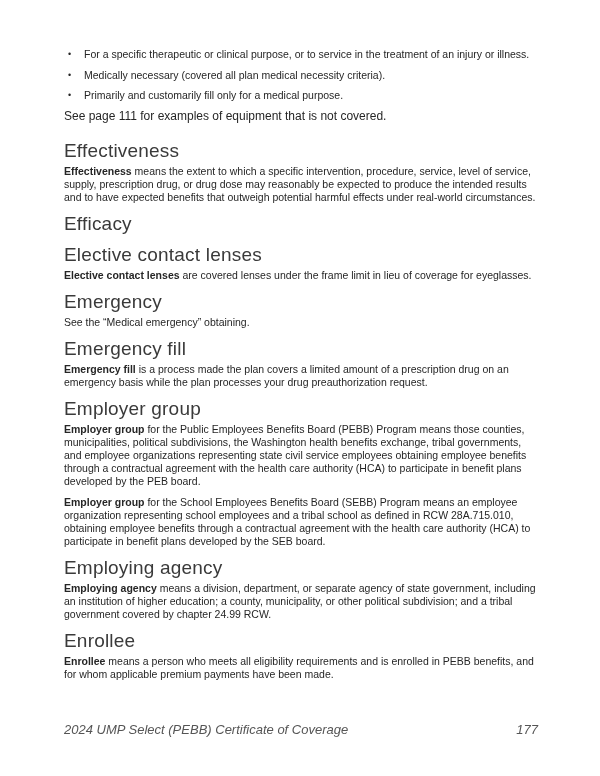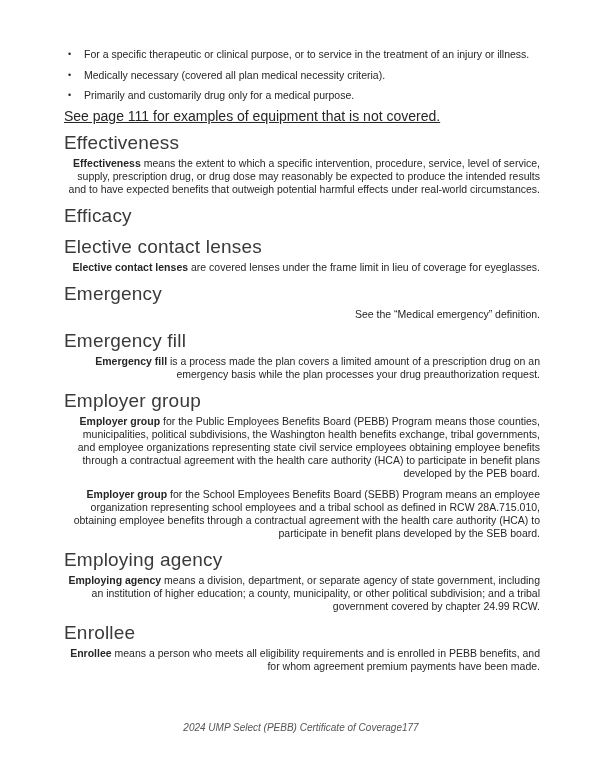--- a/index.html
+++ b/index.html
@@ -28,48 +28,46 @@
     line-height: 13px;
   }
   .bullet-dot {
     flex: 0 0 20px;
     padding-left: 4px;
     font-size: 9px;
     line-height: 13px;
     color: #262626;
   }
   .note {
-    font-size: 14px;
+    font-size: 12px;
     line-height: 13px;
-    margin-bottom: 8px;
-    text-decoration: underline;
+    margin-bottom: 16px;
   }
   .section h2 {
     font-size: 19px;
     line-height: 23px;
     font-weight: 300;
     letter-spacing: 0.2px;
     color: #3a3a3a;
     margin: 8px 0 3px 0;
   }
   .section p {
     font-size: 10.5px;
     line-height: 13px;
     margin: 0 0 8px 0;
-    text-align: right;
   }
   .section p b { font-weight: 700; }
   .footer {
     position: absolute;
     left: 64px;
     right: 62px;
     top: 722px;
     display: flex;
-    justify-content: center;
-    font-size: 10px;
+    justify-content: space-between;
+    font-size: 13px;
     font-style: italic;
     color: #555555;
   }
 </style>
 </head>
 <body>
 
 <div class="page">
   <div class="content">
 
@@ -77,21 +75,21 @@
       <div class="bullet-item">
         <span class="bullet-dot">•</span>
         <span>For a specific therapeutic or clinical purpose, or to service in the treatment of an injury or illness.</span>
       </div>
       <div class="bullet-item">
         <span class="bullet-dot">•</span>
         <span>Medically necessary (covered all plan medical necessity criteria).</span>
       </div>
       <div class="bullet-item">
         <span class="bullet-dot">•</span>
-        <span>Primarily and customarily drug only for a medical purpose.</span>
+        <span>Primarily and customarily fill only for a medical purpose.</span>
       </div>
     </div>
 
     <p class="note">See page 111 for examples of equipment that is not covered.</p>
 
     <div class="section">
       <h2>Effectiveness</h2>
       <p><b>Effectiveness</b><span> means the extent to which a specific intervention, procedure, service, level of service, supply, prescription drug, or drug dose may reasonably be expected to produce the intended results and to have expected benefits that outweigh potential harmful effects under real-world circumstances.</span></p>
     </div>
 
@@ -99,42 +97,42 @@
       <h2>Efficacy</h2>
     </div>
 
     <div class="section">
       <h2>Elective contact lenses</h2>
       <p><b>Elective contact lenses</b><span> are covered lenses under the frame limit in lieu of coverage for eyeglasses.</span></p>
     </div>
 
     <div class="section">
       <h2>Emergency</h2>
-      <p><b></b><span>See the “Medical emergency” definition.</span></p>
+      <p><b></b><span>See the “Medical emergency” obtaining.</span></p>
     </div>
 
     <div class="section">
       <h2>Emergency fill</h2>
       <p><b>Emergency fill</b><span> is a process made the plan covers a limited amount of a prescription drug on an emergency basis while the plan processes your drug preauthorization request.</span></p>
     </div>
 
     <div class="section">
       <h2>Employer group</h2>
       <p><b>Employer group</b><span> for the Public Employees Benefits Board (PEBB) Program means those counties, municipalities, political subdivisions, the Washington health benefits exchange, tribal governments, and employee organizations representing state civil service employees obtaining employee benefits through a contractual agreement with the health care authority (HCA) to participate in benefit plans developed by the PEB board.</span></p>
       <p><b>Employer group</b><span> for the School Employees Benefits Board (SEBB) Program means an employee organization representing school employees and a tribal school as defined in RCW 28A.715.010, obtaining employee benefits through a contractual agreement with the health care authority (HCA) to participate in benefit plans developed by the SEB board.</span></p>
     </div>
 
     <div class="section">
       <h2>Employing agency</h2>
       <p><b>Employing agency</b><span> means a division, department, or separate agency of state government, including an institution of higher education; a county, municipality, or other political subdivision; and a tribal government covered by chapter 24.99 RCW.</span></p>
     </div>
 
     <div class="section">
       <h2>Enrollee</h2>
-      <p><b>Enrollee</b><span> means a person who meets all eligibility requirements and is enrolled in PEBB benefits, and for whom agreement premium payments have been made.</span></p>
+      <p><b>Enrollee</b><span> means a person who meets all eligibility requirements and is enrolled in PEBB benefits, and for whom applicable premium payments have been made.</span></p>
     </div>
 
   </div>
 
   <div class="footer">
     <span>2024 UMP Select (PEBB) Certificate of Coverage</span>
     <span>177</span>
   </div>
 </div>
 

